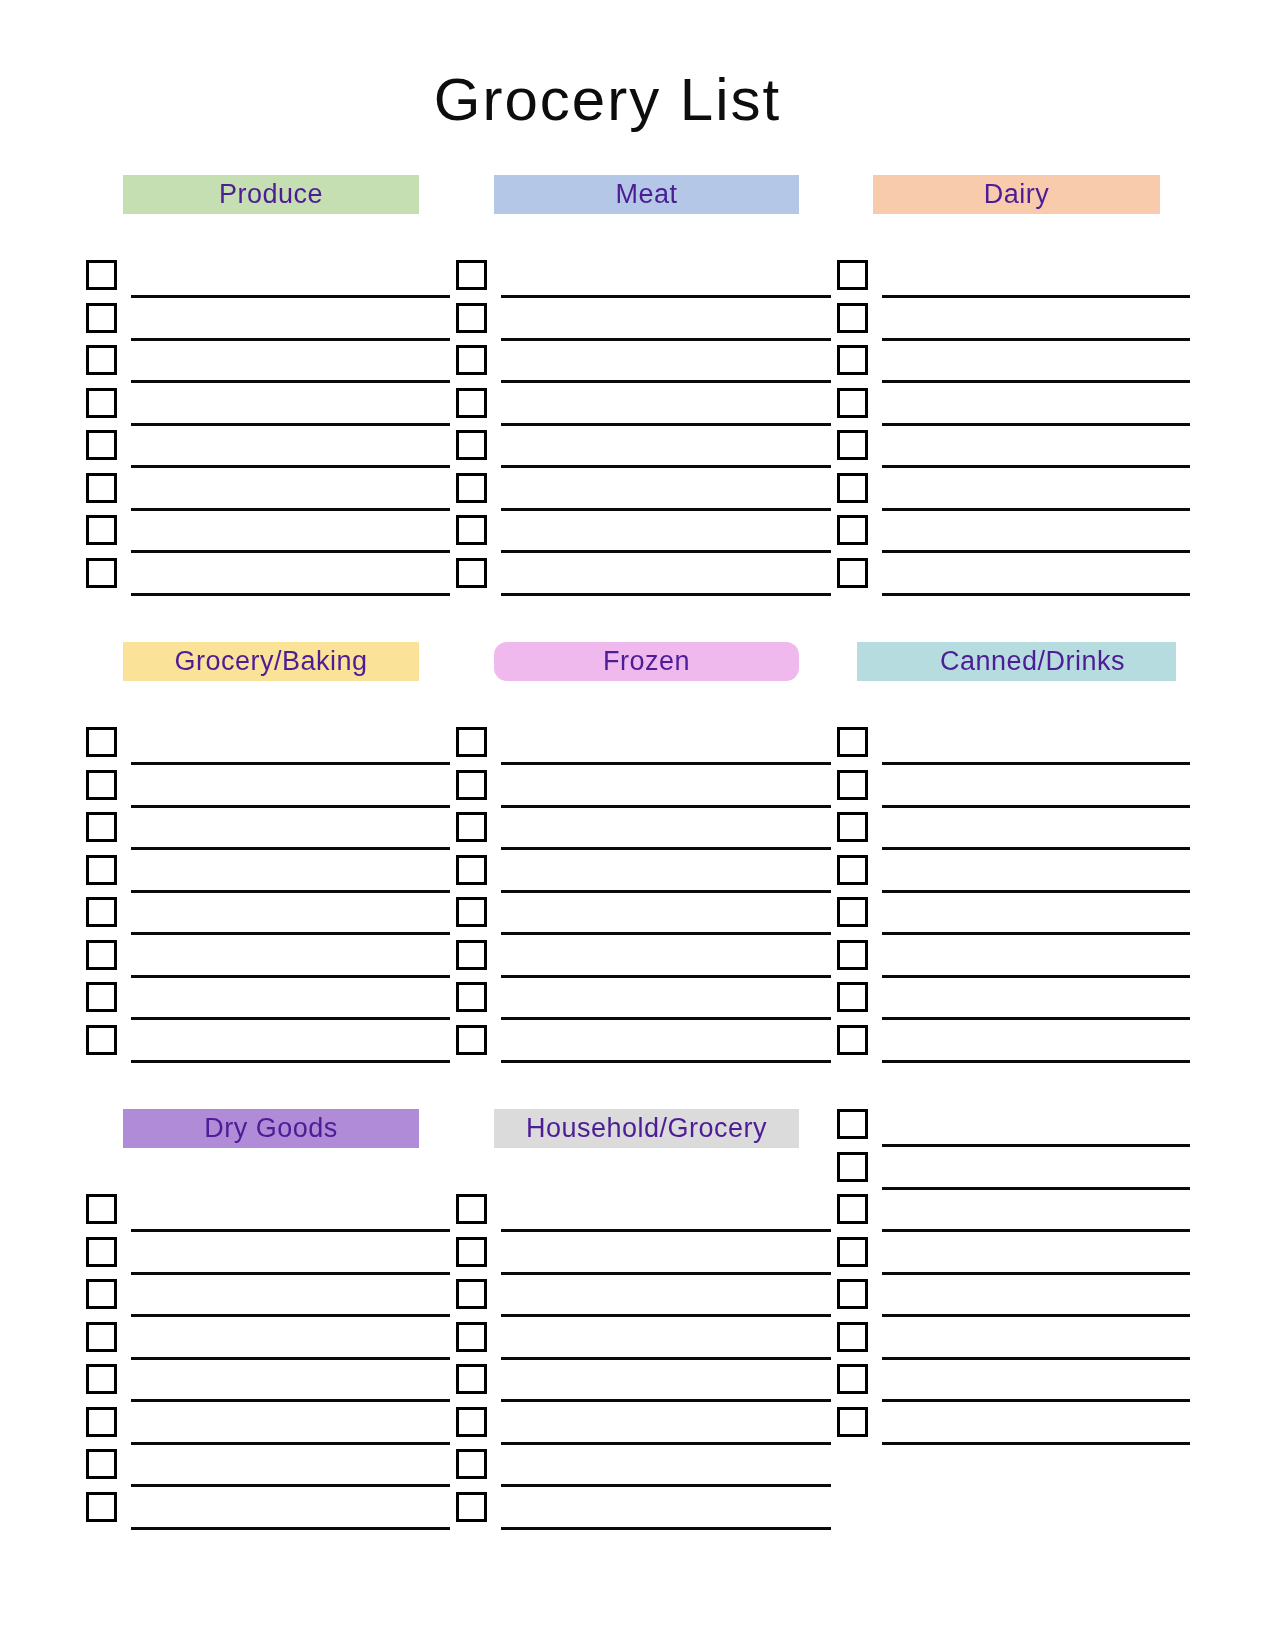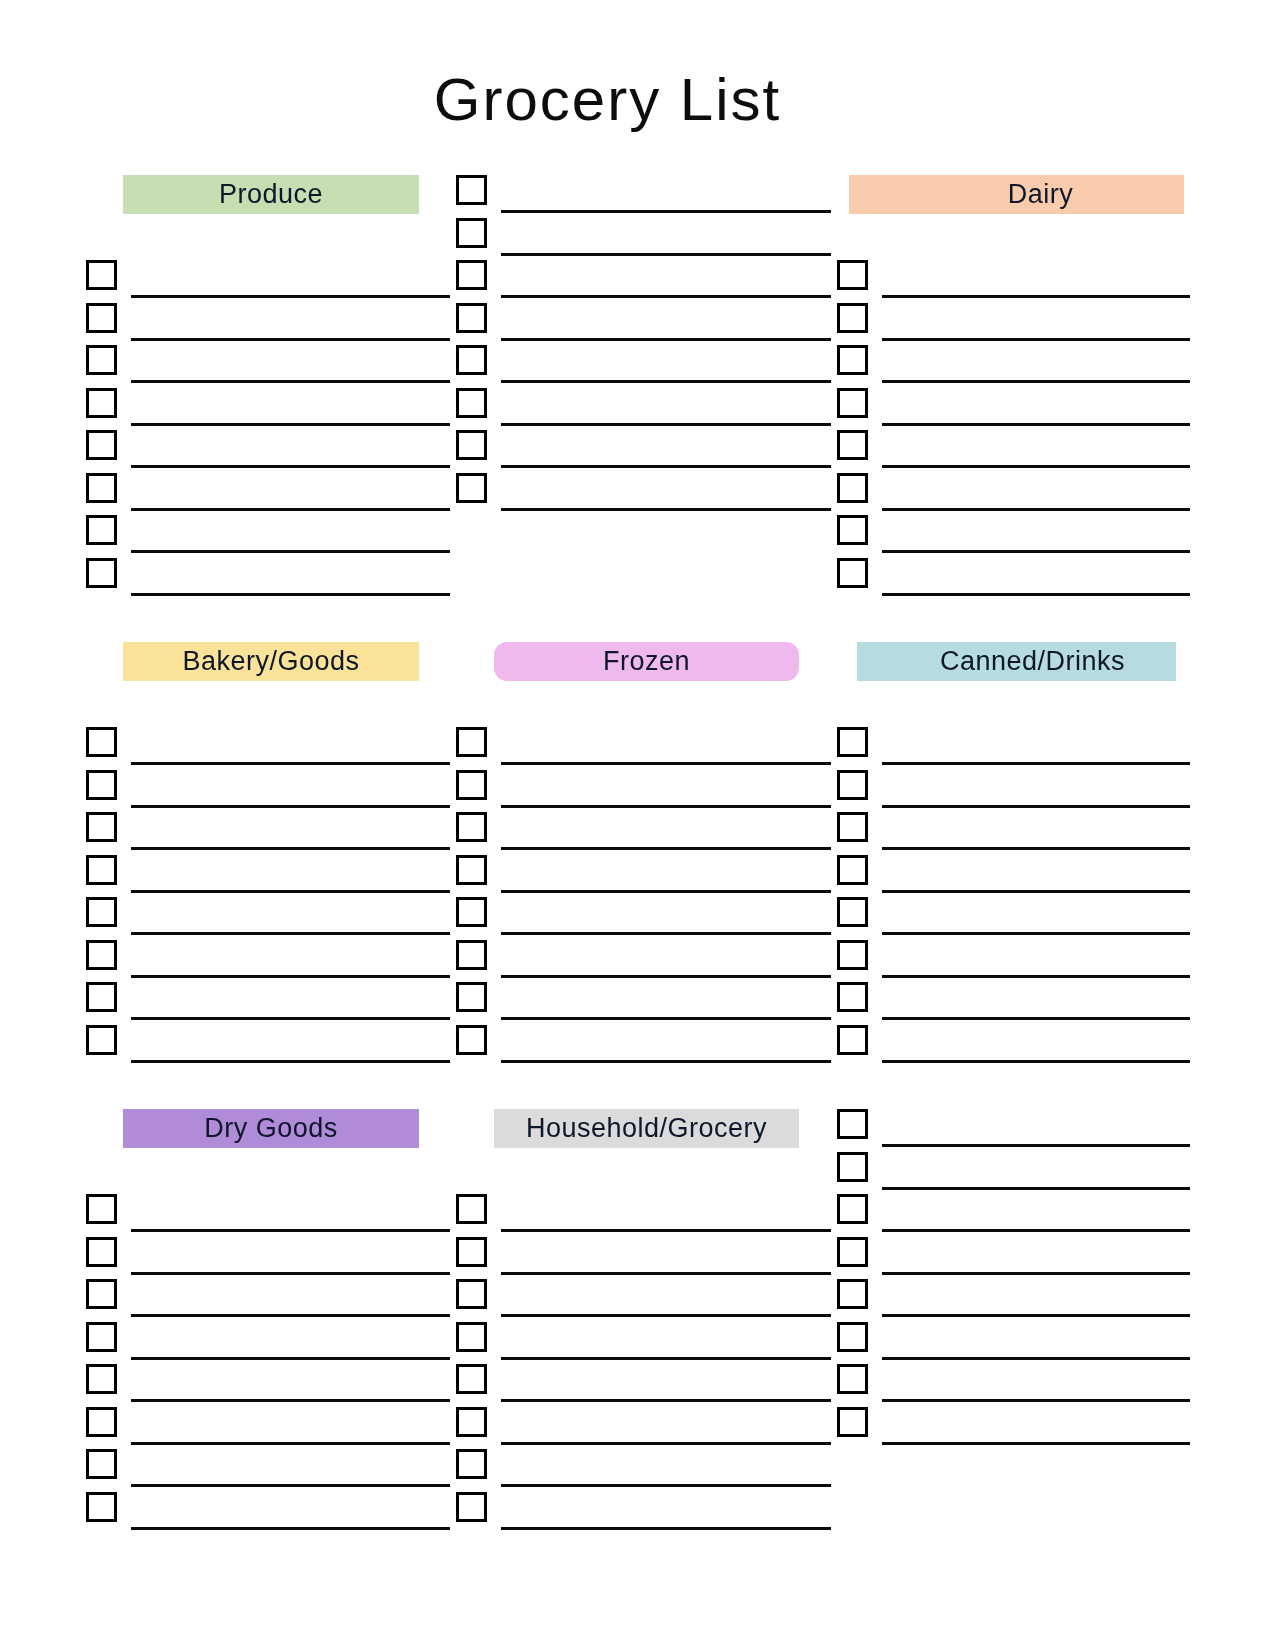--- a/index.html
+++ b/index.html
@@ -37,21 +37,21 @@
   .section { }
   .section-header {
     height: 39px;
     width: 80%;
     margin: 0 auto 46px auto;
     display: flex;
     align-items: center;
     justify-content: center;
     font-size: 27px;
     letter-spacing: 0.5px;
-    color: #0f172a;
+    color: #4c1d95;
   }
   .section-rows { }
   .item-row {
     position: relative;
     height: 42.5px;
   }
   .checkbox {
     position: absolute;
     left: 0;
     top: 0;
@@ -113,59 +113,62 @@
         <span class="write-line"></span>
       </div>
           <div class="item-row">
         <span class="checkbox"></span>
         <span class="write-line"></span>
       </div>
         </div>
   </div>
 
   <div class="section">
-    <div class="section-rows">
-
-    <div class="item-row">
-        <span class="checkbox"></span>
-        <span class="write-line"></span>
-      </div>
-          <div class="item-row">
-        <span class="checkbox"></span>
-        <span class="write-line"></span>
-      </div>
-          <div class="item-row">
-        <span class="checkbox"></span>
-        <span class="write-line"></span>
-      </div>
-          <div class="item-row">
-        <span class="checkbox"></span>
-        <span class="write-line"></span>
-      </div>
-          <div class="item-row">
-        <span class="checkbox"></span>
-        <span class="write-line"></span>
-      </div>
-          <div class="item-row">
-        <span class="checkbox"></span>
-        <span class="write-line"></span>
-      </div>
-          <div class="item-row">
-        <span class="checkbox"></span>
-        <span class="write-line"></span>
-      </div>
-          <div class="item-row">
-        <span class="checkbox"></span>
-        <span class="write-line"></span>
-      </div>
-        </div>
-  </div>
-
-  <div class="section">
-    <div class="section-header" style="background-color: rgb(248, 203, 173); padding-left: 48px;">
+    <div class="section-header" style="background-color: rgb(180, 199, 231);">
+      <span>Meat</span>
+    </div>
+    <div class="section-rows">
+
+    <div class="item-row">
+        <span class="checkbox"></span>
+        <span class="write-line"></span>
+      </div>
+          <div class="item-row">
+        <span class="checkbox"></span>
+        <span class="write-line"></span>
+      </div>
+          <div class="item-row">
+        <span class="checkbox"></span>
+        <span class="write-line"></span>
+      </div>
+          <div class="item-row">
+        <span class="checkbox"></span>
+        <span class="write-line"></span>
+      </div>
+          <div class="item-row">
+        <span class="checkbox"></span>
+        <span class="write-line"></span>
+      </div>
+          <div class="item-row">
+        <span class="checkbox"></span>
+        <span class="write-line"></span>
+      </div>
+          <div class="item-row">
+        <span class="checkbox"></span>
+        <span class="write-line"></span>
+      </div>
+          <div class="item-row">
+        <span class="checkbox"></span>
+        <span class="write-line"></span>
+      </div>
+        </div>
+  </div>
+
+  <div class="section">
+    <div class="section-header" style="background-color: rgb(248, 203, 173);">
       <span>Dairy</span>
     </div>
     <div class="section-rows">
 
     <div class="item-row">
         <span class="checkbox"></span>
         <span class="write-line"></span>
       </div>
           <div class="item-row">
         <span class="checkbox"></span>
@@ -193,21 +196,21 @@
       </div>
           <div class="item-row">
         <span class="checkbox"></span>
         <span class="write-line"></span>
       </div>
         </div>
   </div>
 
   <div class="section">
     <div class="section-header" style="background-color: rgb(251, 226, 153);">
-      <span>Bakery/Goods</span>
+      <span>Grocery/Baking</span>
     </div>
     <div class="section-rows">
 
     <div class="item-row">
         <span class="checkbox"></span>
         <span class="write-line"></span>
       </div>
           <div class="item-row">
         <span class="checkbox"></span>
         <span class="write-line"></span>

